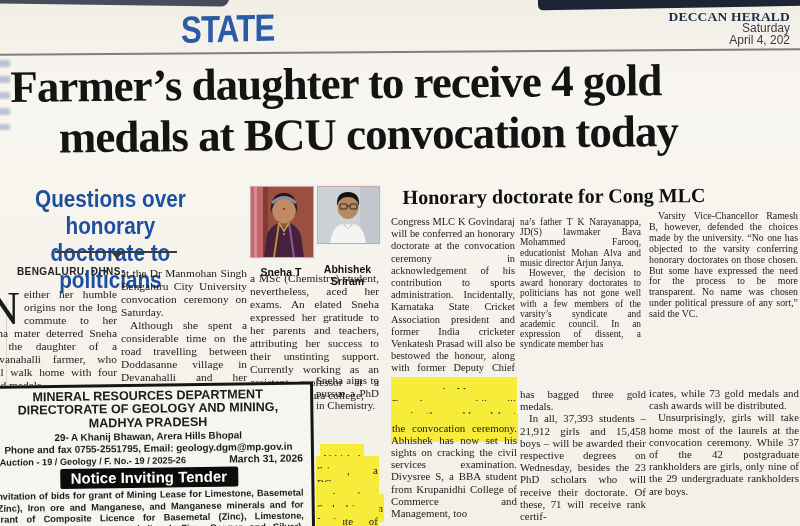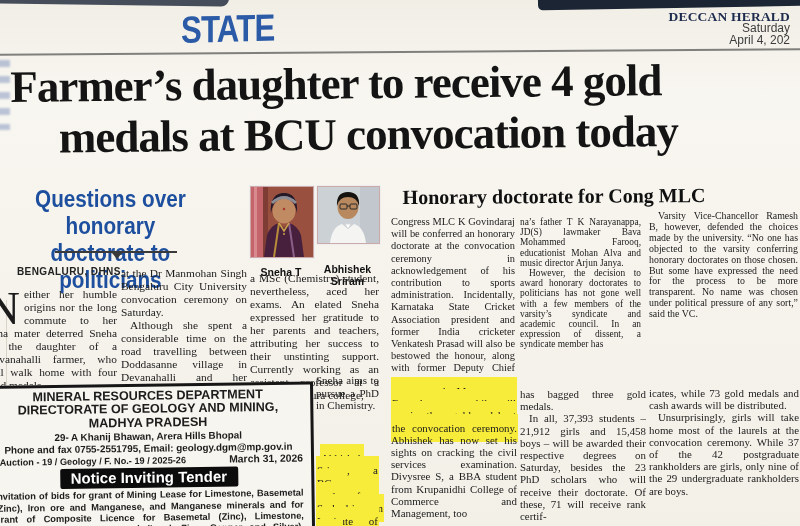--- a/index.html
+++ b/index.html
@@ -186,21 +186,21 @@
 
   <div class="abs col4b bt fs-bot">
     <p>
       <span class="hl">merce and Management, Bengaluru, meanwhile, will receive three gold medals at the convocation ceremony.</span>
       <span>Abhishek has now set his sights on cracking the civil services examination. Divysree S, a BBA student from Krupanidhi College of Commerce and Management, too</span>
     </p>
   </div>
 
   <div class="abs col5b bt fs-bot">
     <p>has bagged three gold medals.</p>
-    <p class="indent">In all, 37,393 students – 21,912 girls and 15,458 boys – will be awarded their respective degrees on Saturday, besides the 23 PhD scholars who will receive their doctorate. Of these, 71 will receive rank certif-</p>
+    <p class="indent">In all, 37,393 students – 21,912 girls and 15,458 boys – will be awarded their respective degrees on Wednesday, besides the 23 PhD scholars who will receive their doctorate. Of these, 71 will receive rank certif-</p>
   </div>
 
   <div class="abs col6b bt fs-bot">
     <p>icates, while 73 gold medals and cash awards will be distributed.</p>
     <p class="indent">Unsurprisingly, girls will take home most of the laurels at the convocation ceremony. While 37 of the 42 postgraduate rankholders are girls, only nine of the 29 undergraduate rankholders are boys.</p>
   </div>
 
   <div class="abs adbox">
     <span class="t1">MINERAL RESOURCES DEPARTMENT</span>
     <span class="t1">DIRECTORATE OF GEOLOGY AND MINING,</span>

